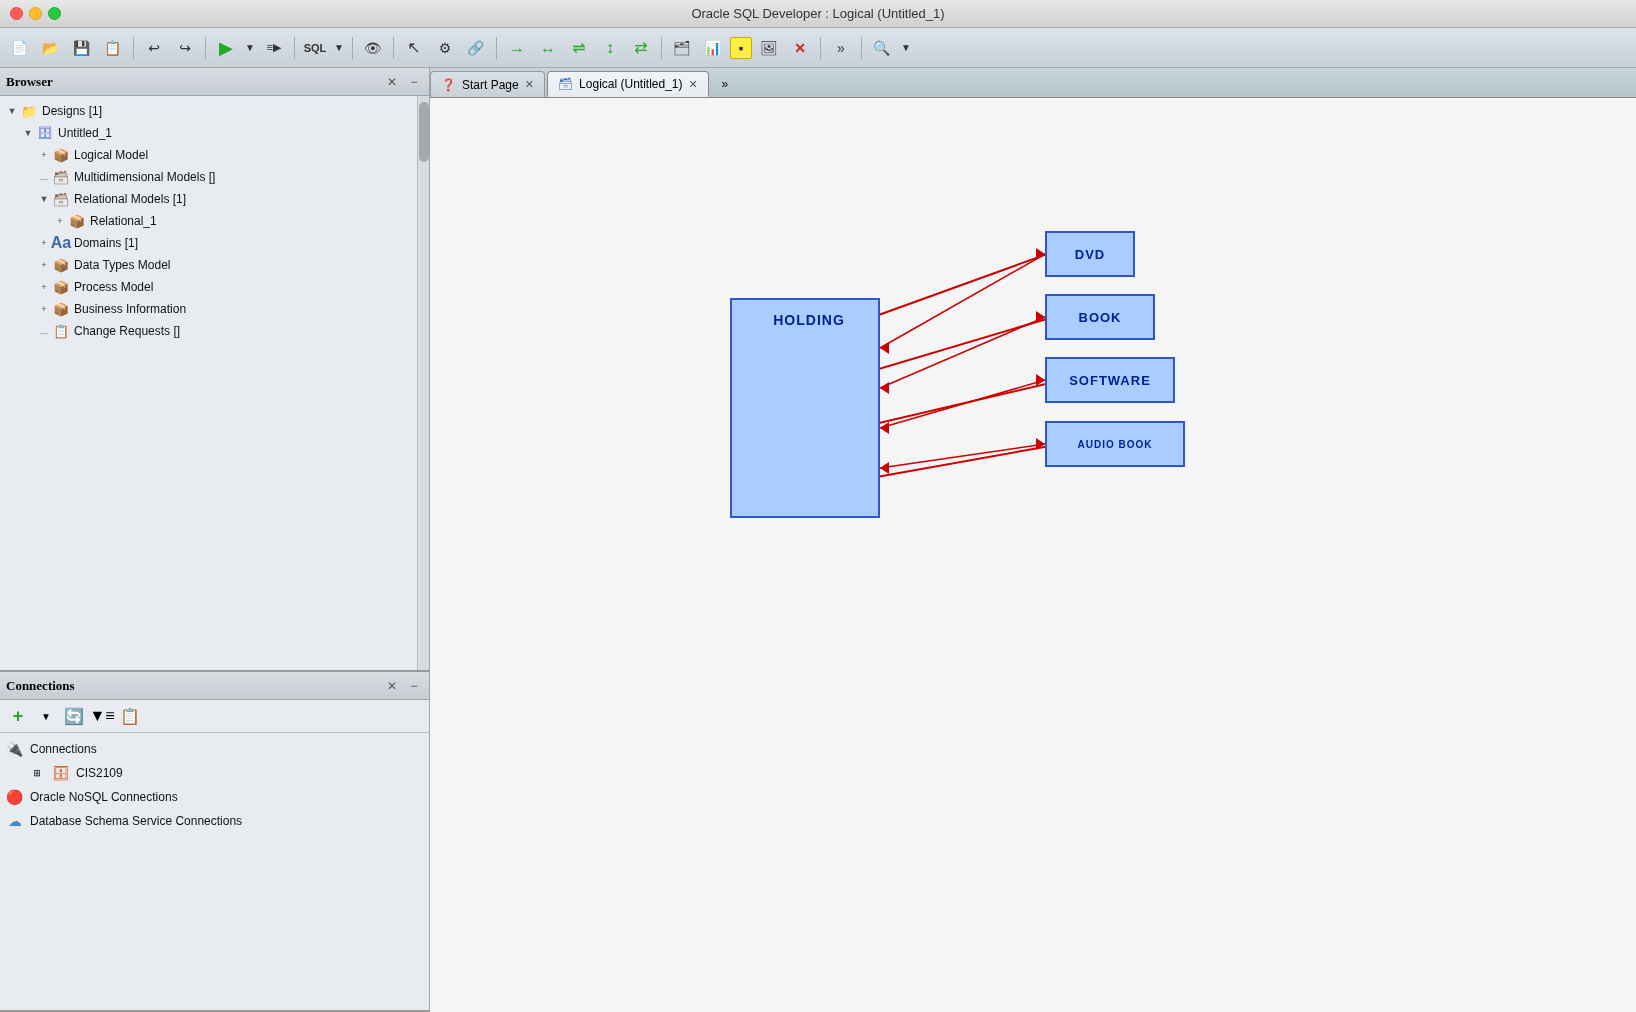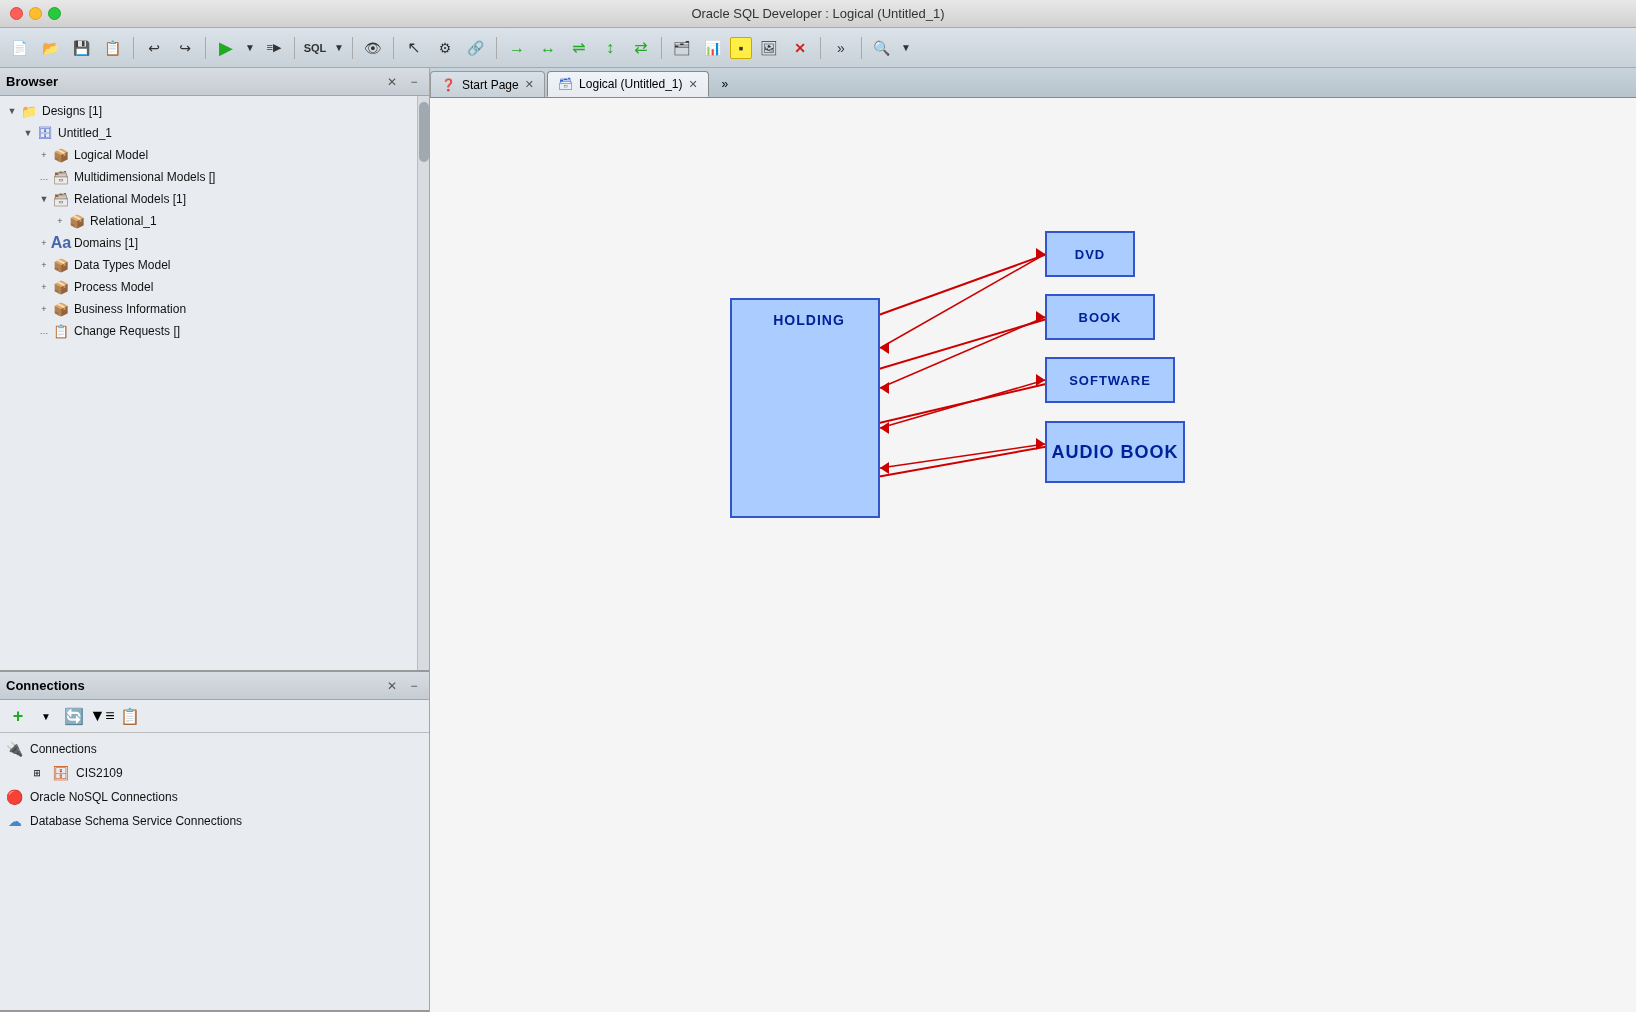--- a/index.html
+++ b/index.html
@@ -79,21 +79,21 @@
       background: linear-gradient(to bottom, #d8dde2, #c5ccd3);
       height: 28px;
       display: flex;
       align-items: center;
       justify-content: space-between;
       padding: 0 6px;
       border-bottom: 1px solid #9aa;
       font-weight: bold;
       font-size: 13px;
     }
-    .panel-header-left { display: flex; gap: 4px; }
+    .panel-header-left { display: flex; gap: 4px; font-family: Liberation Serif, serif; }
     .panel-header-icons { display: flex; gap: 4px; }
     .panel-icon-btn {
       width: 18px; height: 18px;
       background: transparent; border: none; cursor: pointer;
       font-size: 12px; color: #555;
       display: flex; align-items: center; justify-content: center;
     }
 
     .tree-container {
       flex: 1;
@@ -476,21 +476,21 @@
         </div>
 
         <div class="entity-box" style="left:615px; top:196px; width:110px; height:46px; font-size:13px;">
           <span>BOOK</span>
         </div>
 
         <div class="entity-box" style="left:615px; top:259px; width:130px; height:46px; font-size:13px;text-align:right;">
           <span>SOFTWARE</span>
         </div>
 
-        <div class="entity-box" style="left:615px; top:323px; width:140px; height:62px; font-size:18px;">
+        <div class="entity-box" style="left:615px; top:323px; width:140px; height:46px; font-size:10px;">
           <span>AUDIO BOOK</span>
         </div>
 
         <svg style="position:absolute; top:0; left:0; width:100%; height:100%; pointer-events:none;">
 
           <line x1="450" y1="250" x2="615" y2="156" stroke="#cc0000" stroke-width="1.5"></line>
           <polygon points="615,156 606,150 606,162" fill="#cc0000"></polygon>
 
           <polygon points="450,250 459,244 459,256" fill="#cc0000"></polygon>
 

